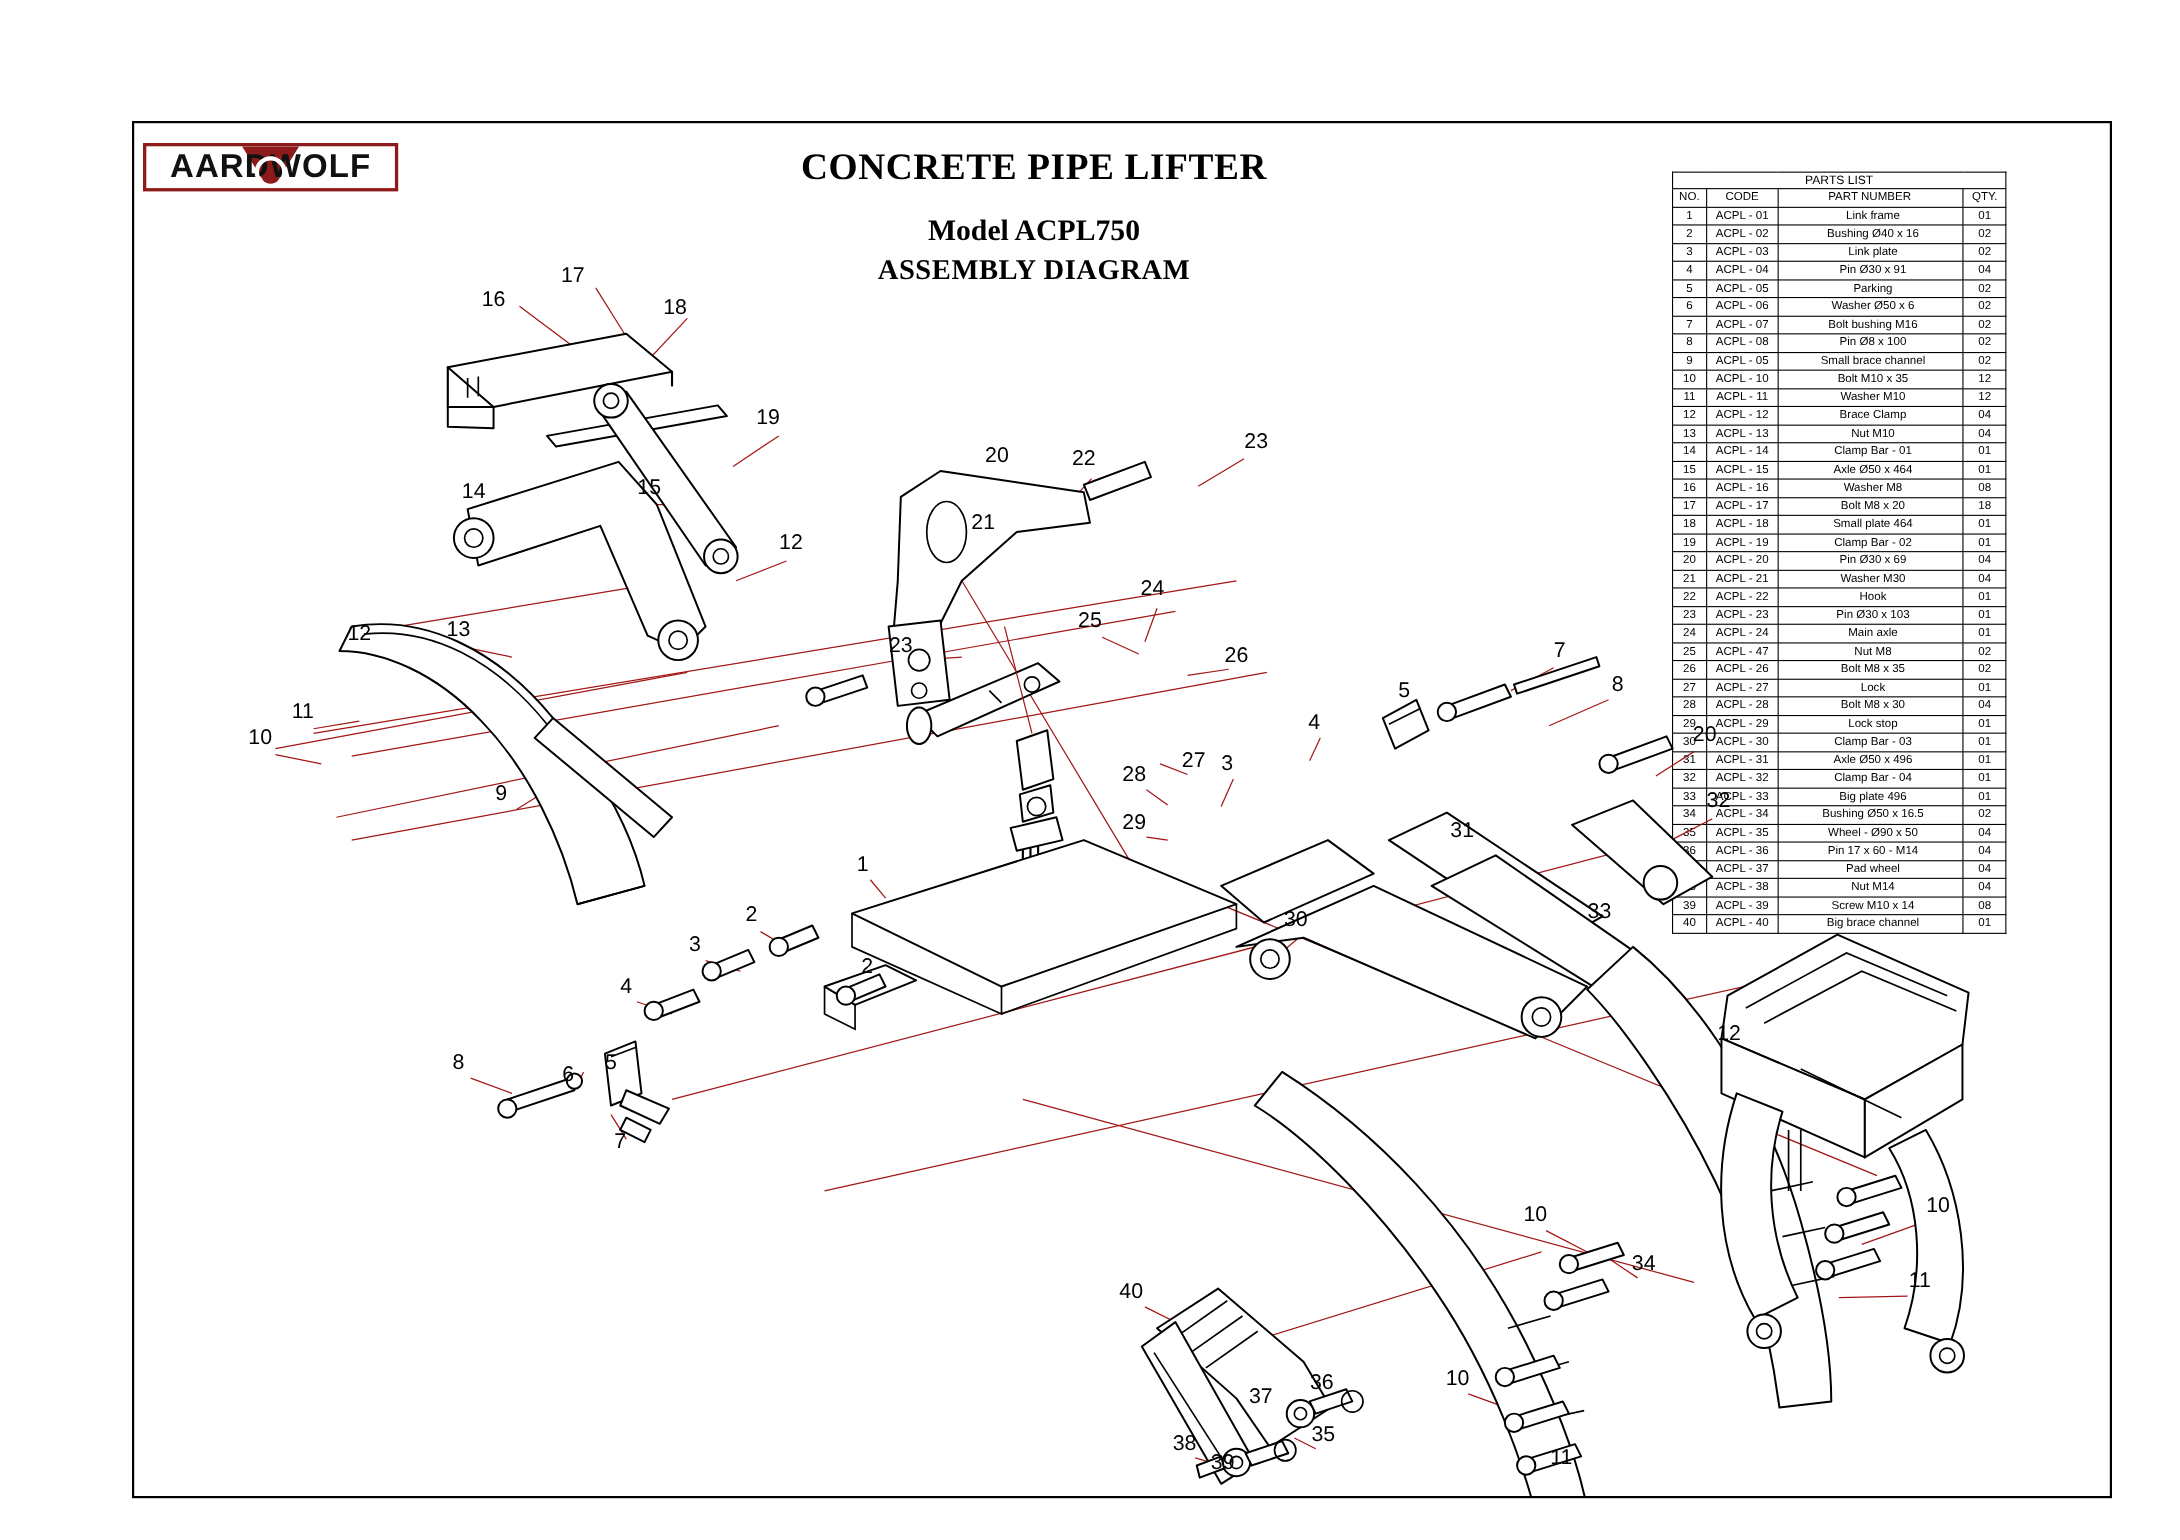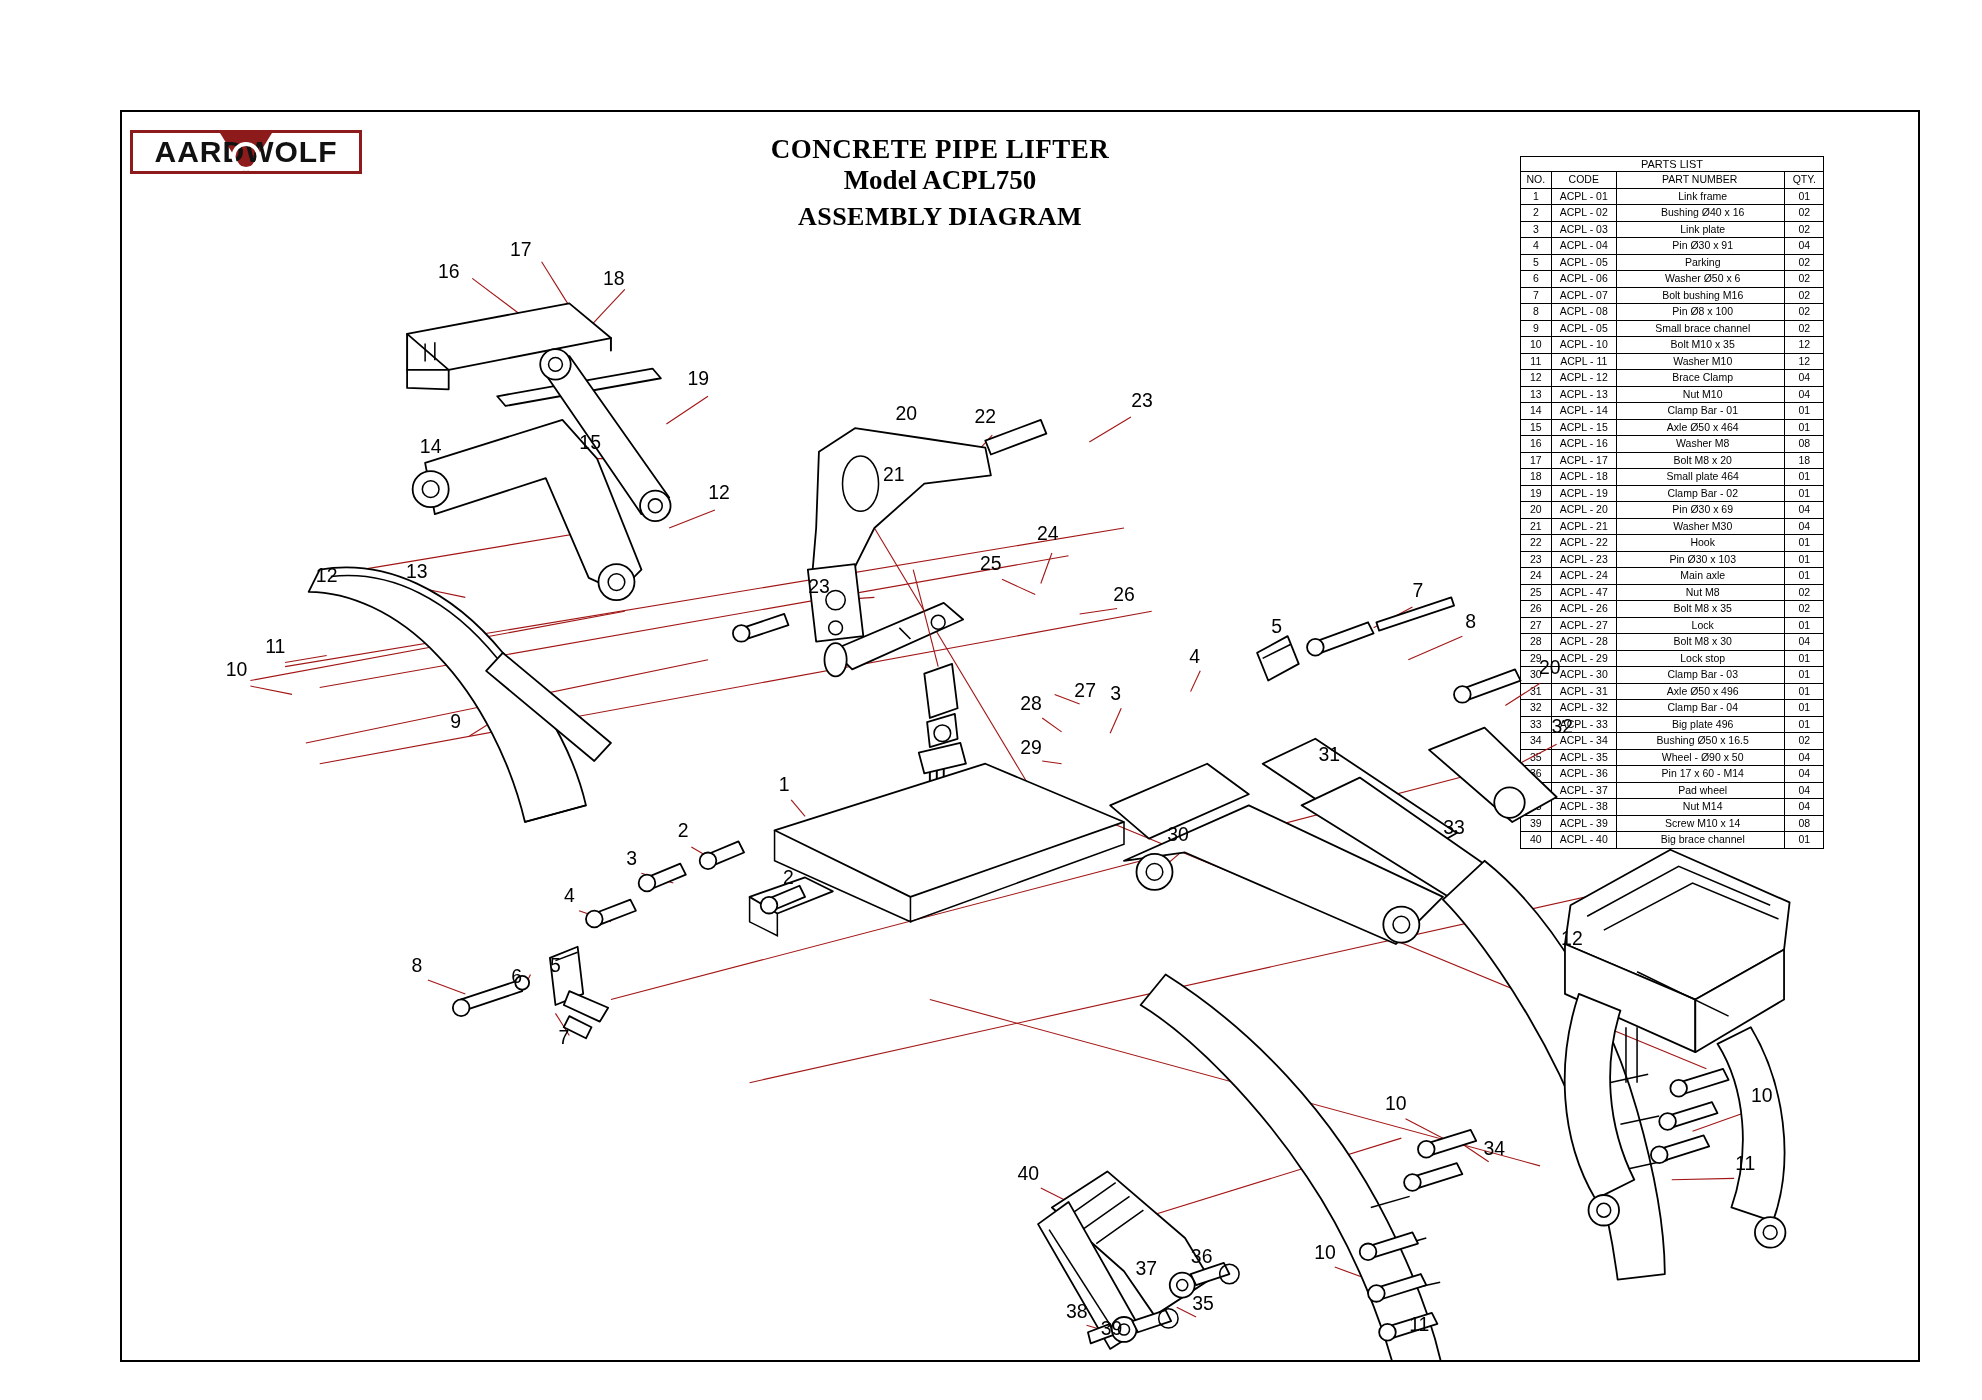--- a/index.html
+++ b/index.html
@@ -93,23 +93,23 @@
   .titles {
     position: absolute;
     left: 640px;
     top: 134px;
     width: 600px;
     text-align: center;
   }
   .title-1 {
     font-family: "Liberation Serif", serif;
     font-weight: bold;
-    font-size: 27px;
+    font-size: 34px;
     letter-spacing: 0.5px;
-    margin-bottom: 0;
+    margin-bottom: 22px;
   }
   .title-2 {
     font-family: "Liberation Serif", serif;
     font-weight: bold;
     font-size: 27px;
     margin-bottom: 6px;
   }
   .title-3 {
     font-family: "Liberation Serif", serif;
     font-weight: bold;

